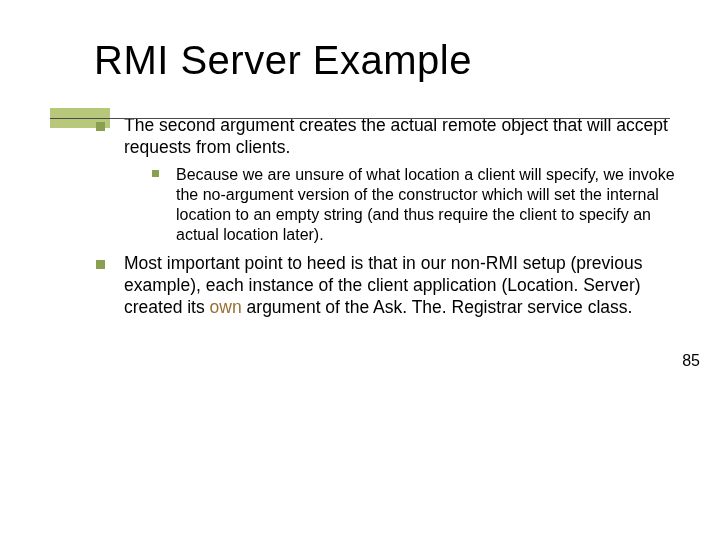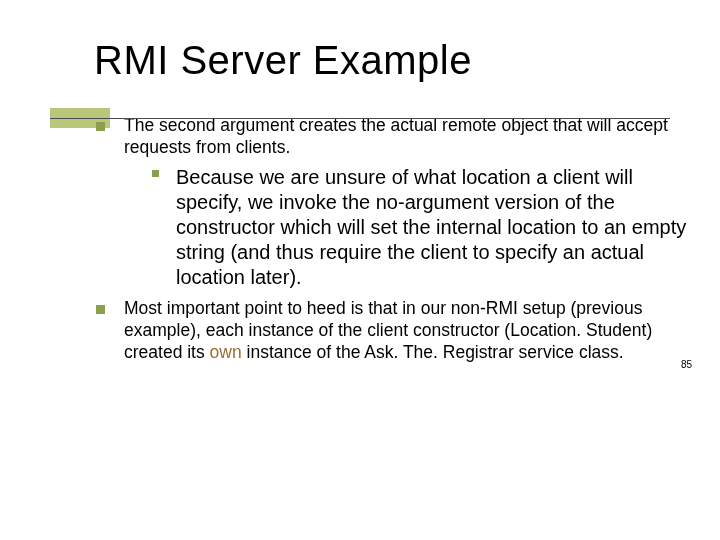--- a/index.html
+++ b/index.html
@@ -32,30 +32,30 @@
   .content { padding: 32px 30px 0 96px; font-size: 17.5px; line-height: 1.25; }
   ul { list-style: none; }
   .level1 > li { position: relative; padding-left: 28px; margin-bottom: 8px; }
   .bullet-sq {
     position: absolute;
     left: 0; top: 7px;
     width: 9px; height: 9px;
     background: #8aa050;
   }
   .level2 { margin-top: 6px; padding-left: 28px; }
-  .level2 > li { position: relative; padding-left: 24px; font-size: 20px; line-height: 1.25; margin-bottom: 8px; }
+  .level2 > li { position: relative; padding-left: 24px; font-size: 16px; line-height: 1.25; margin-bottom: 8px; }
   .level2 .bullet-sq {
     left: 0; top: 5px;
     width: 7px; height: 7px;
   }
   .highlight { color: #9a6f33; margin-top: 16px; }
   .pagenum {
     position: absolute;
-    right: 28px; bottom: 20px;
-    font-size: 10px;
+    right: 20px; bottom: 20px;
+    font-size: 16px;
     color: #000;
     font-family: Arial, sans-serif;
   }
 </style>
 </head>
 <body>
 
 <div class="slide">
   <div class="title-wrap">
     <div class="title-accent"></div>
@@ -70,19 +70,19 @@
         <span>The second argument creates the actual remote object that will accept requests from clients.</span>
         <ul class="level2">
           <li>
             <span class="bullet-sq"></span>
             <span>Because we are unsure of what location a client will specify, we invoke the no-argument version of the constructor which will set the internal location to an empty string (and thus require the client to specify an actual location later).</span>
           </li>
         </ul>
       </li>
       <li>
         <span class="bullet-sq"></span>
-        <span>Most important point to heed is that in our non-RMI setup (previous example), each instance of the client constructor (Location. Student) created its </span><span class="highlight">own</span><span> instance of the Ask. The. Registrar service class.</span>
+        <span>Most important point to heed is that in our non-RMI setup (previous example), each instance of the client application (Location. Server) created its </span><span class="highlight">own</span><span> argument of the Ask. The. Registrar service class.</span>
       </li>
     </ul>
   </div>
 
   <div class="pagenum">85</div>
 </div>
 
 </body></html>

